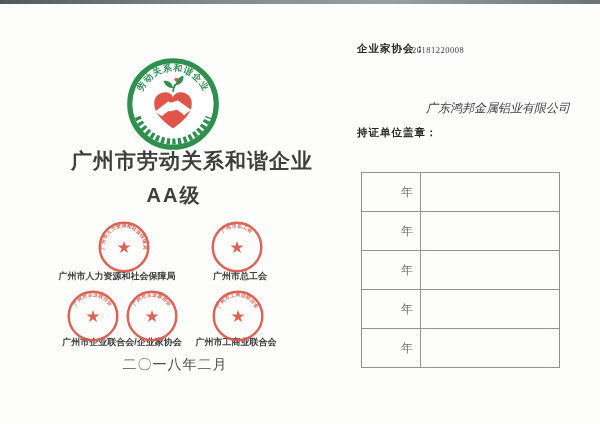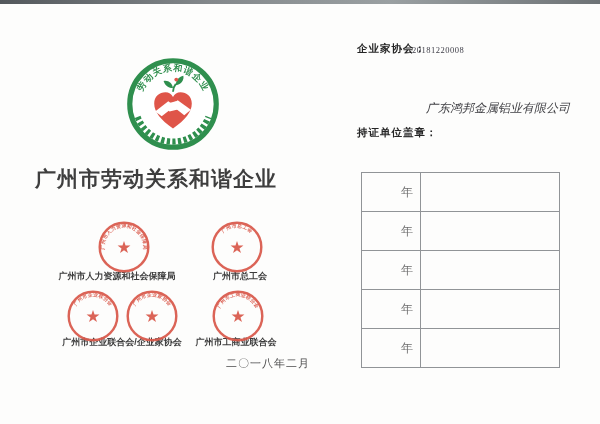--- a/index.html
+++ b/index.html
@@ -2,41 +2,41 @@
 <html><head>
 <meta charset="utf-8">
 <style>
   html,body{margin:0;padding:0;}
   body{width:600px;height:424px;background:#e9e9e9;font-family:"Liberation Sans",sans-serif;}
   .page{position:relative;width:600px;height:424px;background:#fdfdfc;overflow:hidden;}
   .scan-edge{position:absolute;left:0;top:0;width:600px;height:4px;
     background:linear-gradient(to right,#53585c,#83888b 35%,#9aa0a2 65%,#6d7275);}
   
   .emblem{position:absolute;left:126px;top:56px;width:94px;height:96px;}
-  .title-1{position:absolute;left:35px;top:165px;width:278px;text-align:left;
+  .title-1{position:absolute;left:35px;top:147px;width:278px;text-align:right;
     font-size:21px;font-weight:bold;letter-spacing:1px;color:#3e3e3e;white-space:nowrap;}
   .title-2{position:absolute;left:35px;top:182px;width:278px;text-align:center;
     font-size:20px;font-weight:bold;letter-spacing:2px;color:#3e3e3e;}
   .seal{position:absolute;width:54px;height:54px;z-index:2;opacity:.92;}
   .seal-1{left:97px;top:220px;}
   .seal-2{left:210px;top:220px;}
   .seal-3{left:66px;top:289px;}
   .seal-4{left:125px;top:289px;}
   .seal-5{left:211px;top:289px;}
   .seal-ring{fill:none;stroke:#d9584a;stroke-width:4.5;}
   .seal-arc-text{font-size:9px;font-weight:bold;fill:#d9584a;letter-spacing:.5px;}
   .seal-star{font-size:31px;fill:#d9584a;text-anchor:middle;}
   .seal-label{position:absolute;z-index:1;font-size:9px;font-weight:bold;color:#3b3b3b;
     text-align:center;white-space:nowrap;}
   .seal-label-1{left:52px;top:270px;width:130px;}
   .seal-label-2{left:193px;top:270px;width:94px;}
   .seal-label-3{left:52px;top:336px;width:140px;}
   .seal-label-4{left:188px;top:336px;width:96px;}
-  .issue-date{position:absolute;left:40px;top:356px;width:270px;text-align:right;
-    font-size:11px;letter-spacing:1px;color:#4b4b4b;}
+  .issue-date{position:absolute;left:40px;top:356px;width:270px;text-align:center;
+    font-size:14px;letter-spacing:1px;color:#4b4b4b;}
   
   .field-label{position:absolute;font-size:10.5px;font-weight:bold;letter-spacing:1px;color:#252525;white-space:nowrap;}
   .cert-no-label{left:357px;top:42px;}
   .holder-label{left:357px;top:90px;margin-top:36px;}
   .note-label{left:357px;top:155px;letter-spacing:.8px;}
   .cert-no-value{position:absolute;left:412px;top:45px;font-family:"Liberation Serif",serif;
     font-size:8.5px;letter-spacing:.5px;color:#3c3c46;text-align:center;}
   .holder-value{position:absolute;left:426px;top:100px;font-family:"Liberation Serif",serif;
     font-size:12px;color:#3e3e42;white-space:nowrap;font-style:italic;}
   .vtable{position:absolute;left:361px;top:172px;width:197px;border:1px solid #919497;background:#fdfdfc;}
@@ -64,20 +64,21 @@
     <path d="M50 33 C44 33 41 29 40 25.5 C45.5 24.5 49 28 50 33 Z" fill="#2f8f4e"></path>
     <path d="M53 30 C53 25 56 21 61 20 C62 24.5 59 29 53 30 Z" fill="#2f8f4e"></path>
     <circle cx="53.5" cy="24" r="2" fill="#df5549"></circle>
     <path d="M50 76 C37 67 30 58.5 30 49.5 C30 42 35.5 37.5 42 37.5 C45.5 37.5 48.5 39.5 50 42.5 C51.5 39.5 54.5 37.5 58 37.5 C64.5 37.5 70 42 70 49.5 C70 58.5 63 67 50 76 Z" fill="#df5549"></path>
     <path d="M31 58 L45 47 L52 52 L38 63 Z" fill="#ffffff"></path>
     <path d="M69 56 L55 46 L48 51 L62 62 Z" fill="#ffffff"></path>
     <rect x="44" y="48" width="12" height="9" rx="2" transform="rotate(-14 50 52)" fill="#ffffff"></rect>
   </svg>
 
   <div class="title-1">广州市劳动关系和谐企业</div>
+  <div class="title-2">AA级</div>
 
   <svg class="seal seal-1" viewBox="0 0 100 100">
     <circle cx="50" cy="50" r="45" class="seal-ring"></circle>
     <path id="sealArc0" d="M14.6 56.25 A36 36 0 1 1 85.4 56.25" fill="none"></path>
     <text text-anchor="middle" class="seal-arc-text">
       <textPath href="#sealArc0" startOffset="50%">广州市人力资源和社会保障局</textPath>
     </text>
     <text x="50" y="62" class="seal-star">★</text>
   </svg>
   <svg class="seal seal-2" viewBox="0 0 100 100">

